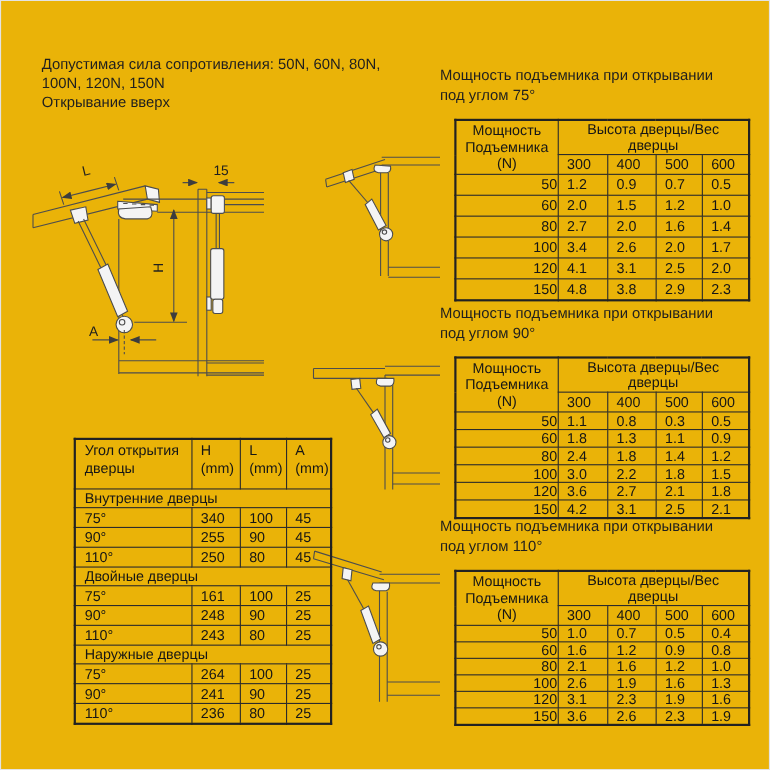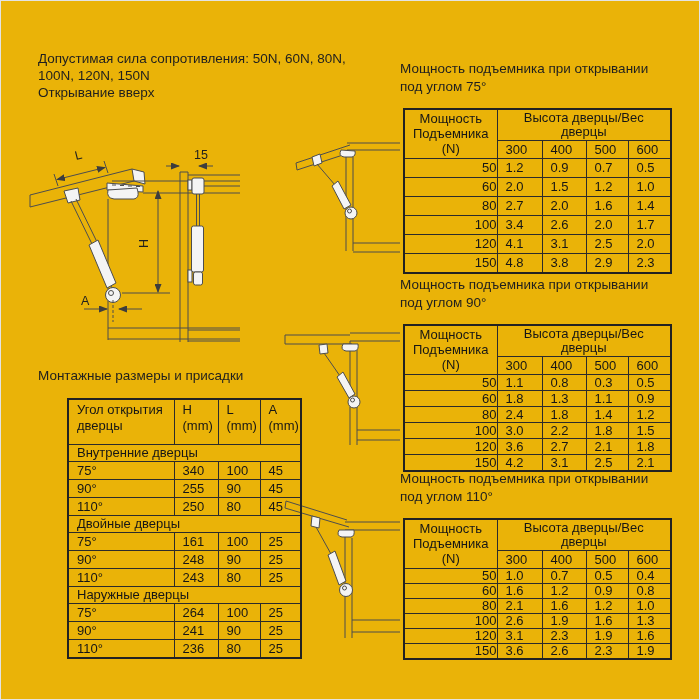--- a/index.html
+++ b/index.html
@@ -10,21 +10,21 @@
   .mtitle{position:absolute;left:38px;top:368px;font-size:13.5px;}
   table{border-collapse:collapse;table-layout:fixed;font-size:13px;color:#161616;}
   th,td{border:1px solid #2b2b2b;font-weight:normal;text-align:left;
         padding:0 2px 0 8px;overflow:hidden;white-space:nowrap;}
   .mtable{position:absolute;left:38px;top:398px;width:233px;border:2px solid #222;margin-left:29px;}
   .mtable thead th{vertical-align:top;white-space:pre-line;line-height:16px;height:42px;padding-top:2px;}
   .mtable tr.sec td{height:16px;line-height:16px;}
   .mtable tbody.rows td{height:17px;line-height:17px;}
   .pblock{position:absolute;left:400px;width:285px;}
   .ptitle{font-size:13.5px;line-height:18px;white-space:pre-line;margin:0 0 12px 0;}
-  .ptable{width:267px;border:2px solid #222;margin-left:3px;}
+  .ptable{width:267px;border:2px solid #222;margin-left:13px;}
   .ptable th.c1{text-align:center;white-space:pre-line;line-height:15px;vertical-align:top;padding:1px 0 0 0;}
   .ptable th.grp{text-align:center;white-space:pre-line;line-height:14px;padding:1px 0;}
   .ptable th.sub{height:17px;line-height:17px;}
   .ptable td{height:18px;line-height:18px;}
   .ptable td.n{text-align:right;padding:0;}
   .ptable.c2 td{height:15px;line-height:15px;}
   .ptable.c3 td{height:14px;line-height:14px;}
   svg{position:absolute;}
   .dg{stroke:#4d4d4d;stroke-width:1;fill:none;}
   .dgf{stroke:#4d4d4d;stroke-width:1;fill:#f4f4f4;}
@@ -146,21 +146,20 @@
     <path class="dgf" d="M56,44 q-3,6 3,7 h9 q4,-1 3,-7 Z"></path>
     <g>
       <path class="dgf" d="M29,30 L37,32 L36,42 L28,40 Z"></path>
       <path class="dg" d="M33,41 L48,68"></path>
       <path class="dgf" d="M45,69 L52,65 L63,95 L56,99 Z"></path>
       <circle class="dgf" cx="63" cy="104" r="6.5"></circle>
       <circle class="dg" cx="61.5" cy="102" r="2"></circle>
     </g>
   </svg>
 
-  <div class="mtitle">Монтажные размеры и присадки</div>
   <table class="mtable">
     <colgroup>
         <col style="width:106px">
         <col style="width:44px">
         <col style="width:42px">
         <col style="width:41px">
       </colgroup>
     <thead>
       <tr>
         <th>Угол открытия

